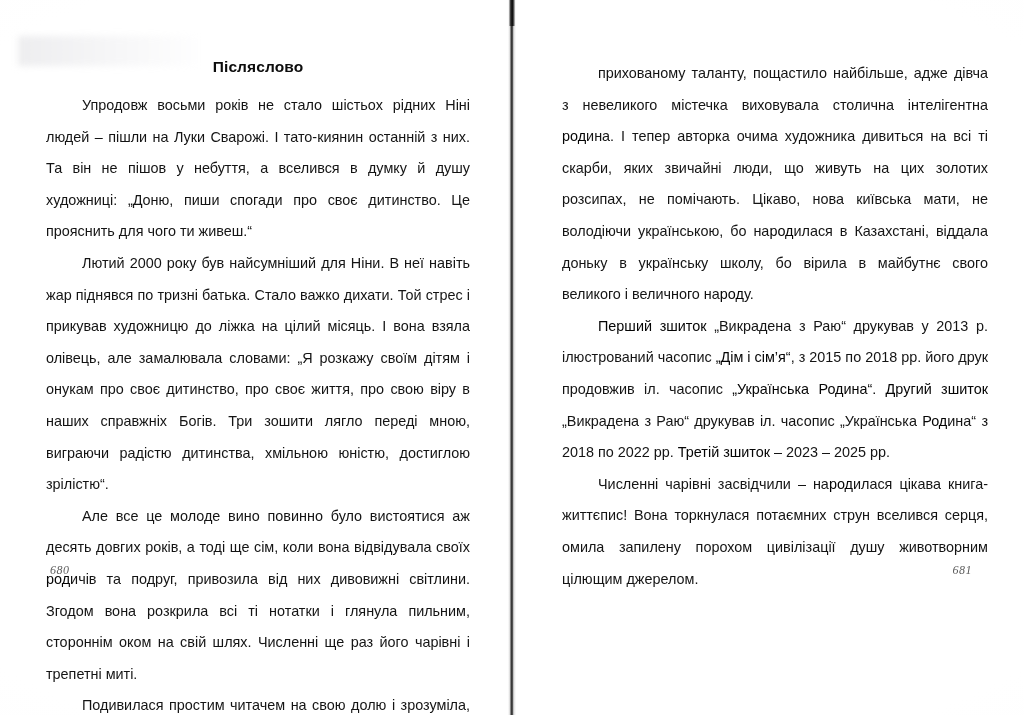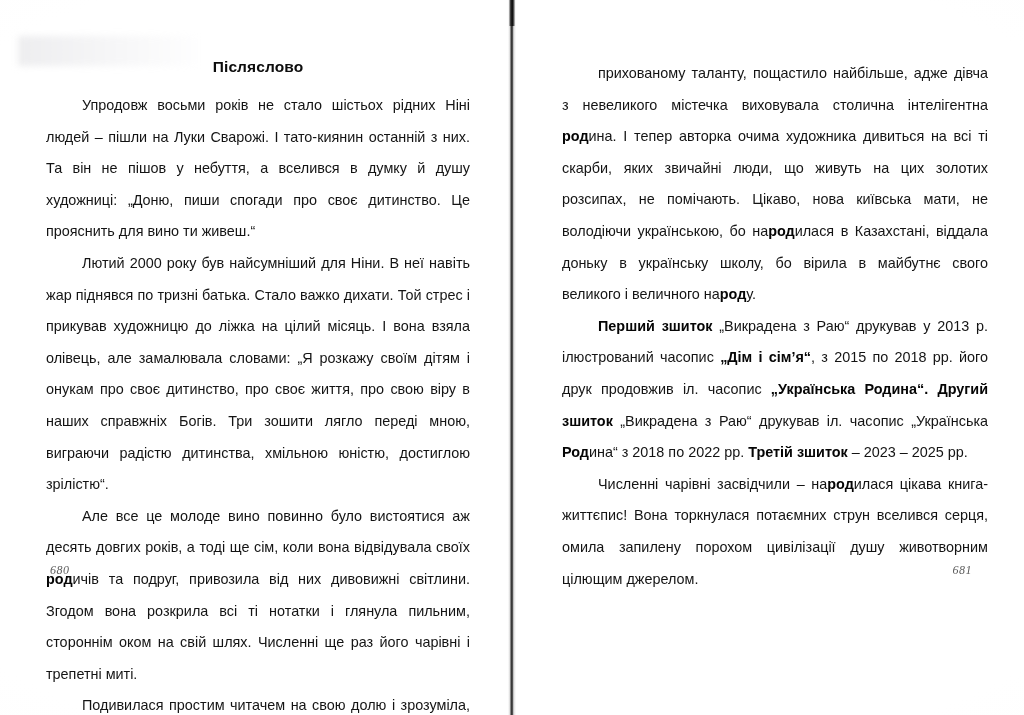--- a/index.html
+++ b/index.html
@@ -85,21 +85,21 @@
     margin: 0;
     text-align: justify;
     text-justify: inter-word;
     font-size: 14.4px;
     line-height: 31.6px;
     text-indent: 36px;
     color: #141414;
     -webkit-font-smoothing: antialiased;
   }
 
-  p.para b, p.para strong { font-weight: bold; color: #050505; }
+  p.para b, p.para strong { font-weight: normal; color: #050505; }
 
   .folio {
     position: absolute;
     bottom: 18px;
     font-family: "Liberation Serif", "DejaVu Serif", serif;
     font-style: italic;
     font-size: 12px;
     color: #5d5d5d;
     letter-spacing: 0.5px;
   }
@@ -124,21 +124,21 @@
 
 <div id="spread">
 
   <div class="paper-tone"></div>
   <div class="scan-smudge"></div>
 
   <div class="page page-left">
     <div class="text-block">
       <h2 class="chapter-title">Післяслово</h2>
       <div>
-          <p class="para"><span>Упродовж восьми років не стало шістьох рідних Ніні людей – пішли на Луки Сварожі. І тато-киянин останній з них. Та він не пішов у небуття, а вселився в думку й душу художниці: „Доню, пиши спогади про своє дитинство. Це прояснить для вино ти живеш.“</span></p>
+          <p class="para"><span>Упродовж восьми років не стало шістьох рідних Ніні людей – пішли на Луки Сварожі. І тато-киянин останній з них. Та він не пішов у небуття, а вселився в думку й душу художниці: „Доню, пиши спогади про своє дитинство. Це прояснить для чого ти живеш.“</span></p>
           <p class="para"><span>Лютий 2000 року був найсумніший для Ніни. В неї навіть жар піднявся по тризні батька. Стало важко дихати. Той стрес і прикував художницю до ліжка на цілий місяць. І вона взяла олівець, але замалювала словами: „Я розкажу своїм дітям і онукам про своє дитинство, про своє життя, про свою віру в наших справжніх Богів. Три зошити лягло переді мною, виграючи радістю дитинства, хмільною юністю, достиглою зрілістю“.</span></p>
           <p class="para"><span>Але все це молоде вино повинно було вистоятися аж десять довгих років, а тоді ще сім, коли вона відвідувала своїх </span><b>род</b><span>ичів та подруг, привозила від них дивовижні світлини. Згодом вона розкрила всі ті нотатки і глянула пильним, стороннім оком на свій шлях. Численні ще раз його чарівні і трепетні миті.</span></p>
           <p class="para"><span>Подивилася простим читачем на свою долю і зрозуміла, що її шлях, це шлях українського на</span></p>
         </div>
     </div>
     <div class="folio folio-left">680</div>
   </div>
 
   <div class="gutter"></div>
   <div class="gutter-top-cap"></div>

